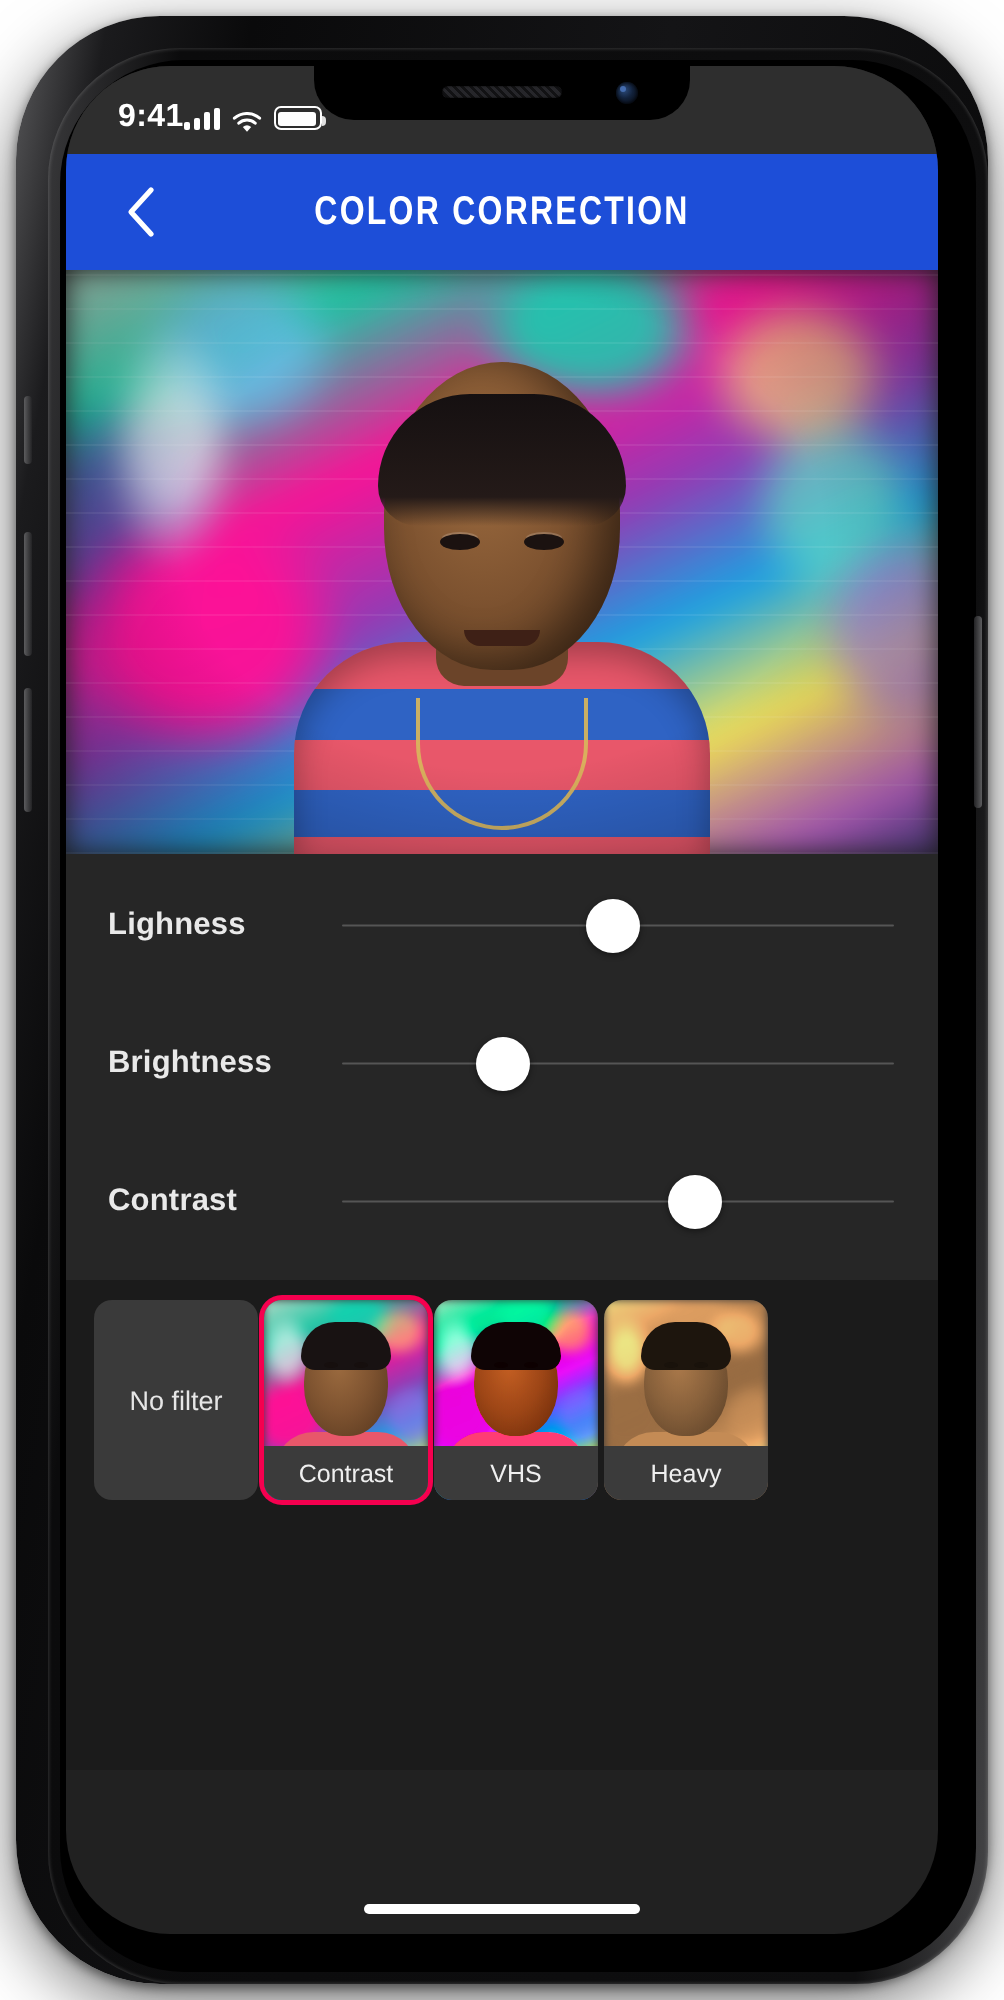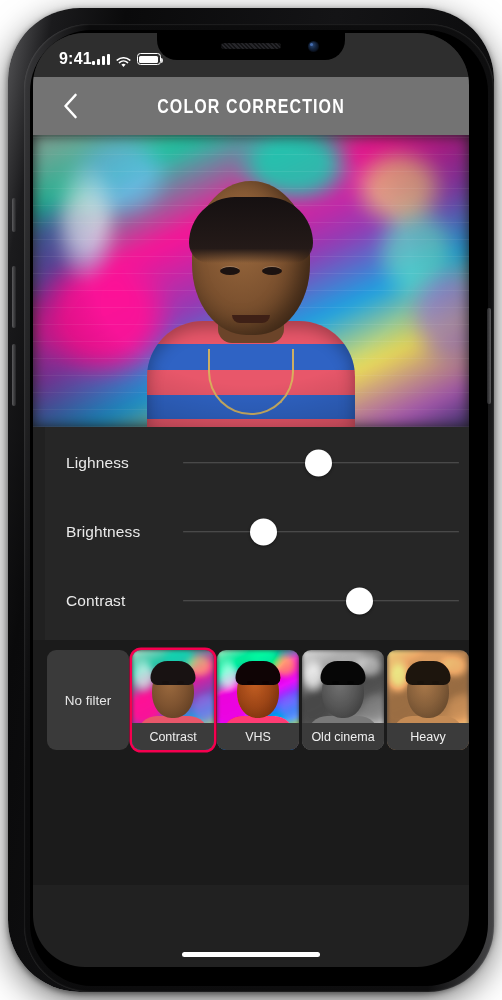--- a/index.html
+++ b/index.html
@@ -75,21 +75,21 @@
   .bars i:nth-child(4){ height:11px; }
   .wifi{ width:15px; height:11px; position:relative; }
   .battery{ width:24px; height:12px; border:1.6px solid #fff; border-radius:3.5px; position:relative; padding:1.5px; }
   .battery .fill{ height:100%; background:#fff; border-radius:1.5px; }
   .battery:after{ content:""; position:absolute; right:-3.5px; top:3.5px;
     width:2px; height:5px; background:#fff; border-radius:0 2px 2px 0; opacity:.85; }
 
   
   .navbar{
     position:absolute; left:0; top:44px; width:100%; height:58px;
-    background:#737373; display:flex; align-items:center; z-index:25;
+    background:#1d4ed8; display:flex; align-items:center; z-index:25;
   }
   .back-btn{ position:absolute; left:18px; top:50%; transform:translateY(-50%);
     width:38px; height:38px; display:flex; align-items:center; justify-content:center; }
   .page-title{
     width:100%; text-align:center; color:#fff;
     font-size:20px; font-weight:bold; letter-spacing:1.4px;
     transform:scaleX(.80); transform-origin:center;
   }
 
   
@@ -134,21 +134,21 @@
   .mouth{ position:absolute; left:50%; transform:translateX(-50%); top:134px;
     width:38px; height:8px; border-radius:0 0 18px 18px; background:#3e2016; }
   .chain{ position:absolute; left:50%; transform:translateX(-50%); bottom:12px;
     width:86px; height:66px; border-bottom:2.5px solid #d9b65c;
     border-left:2px solid #d9b65c; border-right:2px solid #d9b65c;
     border-radius:0 0 60px 60px; opacity:.92; }
   .vignette{ position:absolute; inset:0; pointer-events:none;
     background:radial-gradient(ellipse at 50% 45%, rgba(0,0,0,0) 52%, rgba(0,0,0,.34) 100%); }
 
   
-  .sliders{ position:absolute; left:12px; top:394px; width:100%; height:213px; background:#262626; }
+  .sliders{ position:absolute; left:0; top:394px; width:100%; height:213px; background:#262626;font-weight:bold; }
   .slider-row{ position:absolute; left:0; width:100%; height:44px; display:flex; align-items:center; }
   .slider-row.r1{ top:14px; }
   .slider-row.r2{ top:83px; }
   .slider-row.r3{ top:152px; }
   .slider-label{ position:absolute; left:21px; color:#e9e9e9; font-size:15.5px; letter-spacing:.1px; white-space:nowrap; }
   .slider-track{ position:absolute; left:138px; right:22px; height:22px; }
   .slider-track .line{ position:absolute; left:0; right:0; top:50%; transform:translateY(-50%);
     height:1.4px; background:#555; border-radius:1px; }
   .thumb{ position:absolute; top:50%; width:27px; height:27px; margin-left:-13.5px;
     transform:translateY(-50%); border-radius:50%; background:#fff;
@@ -325,33 +325,20 @@
               <div class="mtorso"></div>
               <div class="mhead"></div>
               <div class="mhair"></div>
               <div class="meye l"></div>
               <div class="meye r"></div>
             </div>
           </div>
           <div class="cap">VHS</div>
         </div>
 
-        <div class="tile">
-          <div class="thumbimg f-oldcinema">
-            <div class="mini">
-              <div class="bg"></div>
-              <div class="mtorso"></div>
-              <div class="mhead"></div>
-              <div class="mhair"></div>
-              <div class="meye l"></div>
-              <div class="meye r"></div>
-            </div>
-          </div>
-          <div class="cap">Old cinema</div>
-        </div>
 
         <div class="tile">
           <div class="thumbimg f-heavy">
             <div class="mini">
               <div class="bg"></div>
               <div class="mtorso"></div>
               <div class="mhead"></div>
               <div class="mhair"></div>
               <div class="meye l"></div>
               <div class="meye r"></div>

